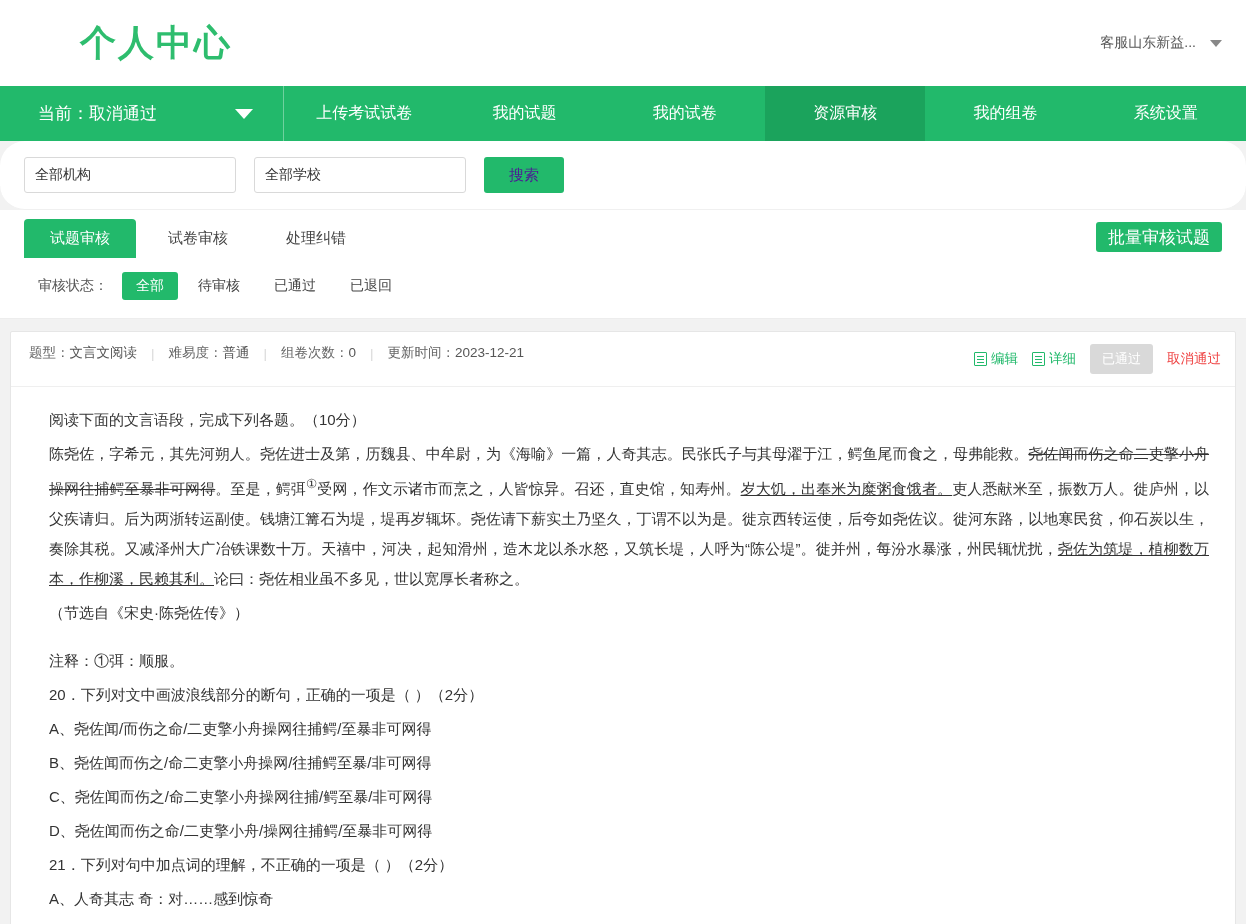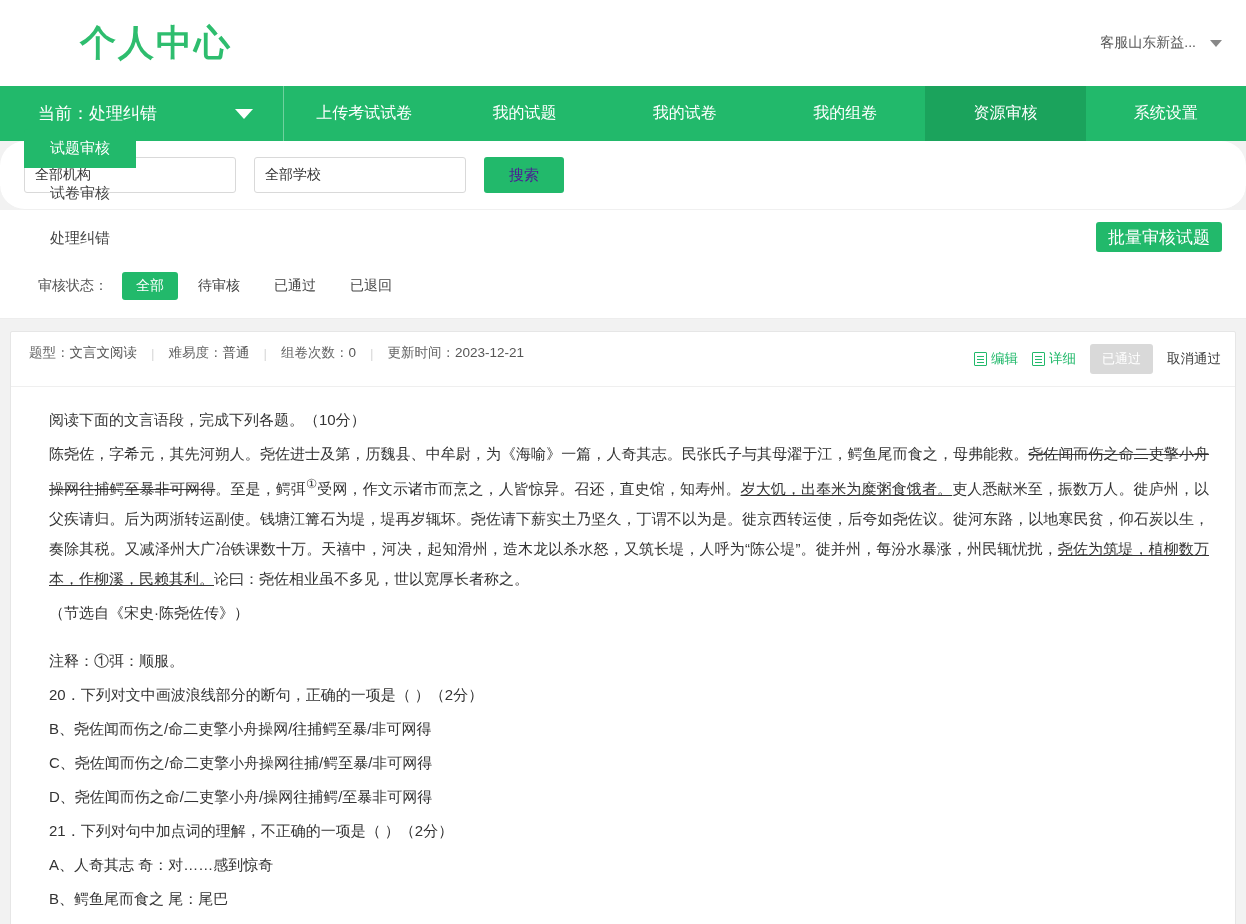--- a/index.html
+++ b/index.html
@@ -126,21 +126,20 @@
     display: flex;
     align-items: flex-end;
     justify-content: space-between;
     height: 48px;
     position: relative;
   }
   .tabs {
     display: flex;
     align-items: flex-end;
     gap: 6px;
-    flex-direction: column;
   }
   .tab {
     padding: 10px 26px;
     font-size: 15px;
     color: #444;
     cursor: pointer;
     border-radius: 4px 4px 0 0;
   }
   .tab.active {
     background: #22b96b;
@@ -236,21 +235,21 @@
     box-shadow: 0 3px 0 #22b96b, 0 6px 0 #22b96b;
   }
   .badge-passed {
     background: #d9d9d9;
     color: #fff;
     border-radius: 3px;
     padding: 6px 12px;
     font-size: 13px;
   }
   .act-cancel {
-    color: #404040;
+    color: #ef4444;
     cursor: pointer;
   }
 
   
   .qbody {
     padding: 18px 26px 26px 38px;
     font-size: 15px;
     line-height: 30px;
     color: #333;
   }
@@ -268,38 +267,38 @@
 <div class="header">
   <div class="logo-title">个人中心</div>
   <div class="account">
     <span>客服山东新益...</span>
     <span class="caret-down"></span>
   </div>
 </div>
 
 <div class="navbar">
   <div class="nav-current">
-    <span>当前：处理纠错</span>
+    <span>当前：取消通过</span>
     <span class="caret"></span>
   </div>
   <div class="nav-items">
     <div class="nav-item">
         <span>上传考试试卷</span>
       </div>
     <div class="nav-item">
         <span>我的试题</span>
       </div>
     <div class="nav-item">
         <span>我的试卷</span>
-      </div>
-    <div class="nav-item">
-        <span>我的组卷</span>
       </div>
     <div class="nav-item active">
         <span>资源审核</span>
+      </div>
+    <div class="nav-item">
+        <span>我的组卷</span>
       </div>
     <div class="nav-item">
         <span>系统设置</span>
       </div>
   </div>
 </div>
 
 <div class="searchbar">
   <div class="select-box">
     <span>全部机构</span>
@@ -360,20 +359,21 @@
     </div>
   </div>
 
   <div class="qbody">
     <p>阅读下面的文言语段，完成下列各题。（10分）</p>
     <p class="para-main"><span>陈尧佐，字希元，其先河朔人。尧佐进士及第，历魏县、中牟尉，为《海喻》一篇，人奇其志。民张氏子与其母濯于江，鳄鱼尾而食之，母弗能救。</span><span class="strike">尧佐闻而伤之命二吏擎小舟操网往捕鳄至暴非可网得</span><span>。至是，鳄弭</span><sup>①</sup><span>受网，作文示诸市而烹之，人皆惊异。召还，直史馆，知寿州。</span><span class="uline">岁大饥，出奉米为糜粥食饿者。</span><span>吏人悉献米至，振数万人。徙庐州，以父疾请归。后为两浙转运副使。钱塘江篝石为堤，堤再岁辄坏。尧佐请下薪实土乃坚久，丁谓不以为是。徙京西转运使，后夸如尧佐议。徙河东路，以地寒民贫，仰石炭以生，奏除其税。又减泽州大广冶铁课数十万。天禧中，河决，起知滑州，造木龙以杀水怒，又筑长堤，人呼为“陈公堤”。徙并州，每汾水暴涨，州民辄忧扰，</span><span class="uline">尧佐为筑堤，植柳数万本，作柳溪，民赖其利。</span><span>论曰：尧佐相业虽不多见，世以宽厚长者称之。</span></p>
     <p class="source-line">（节选自《宋史·陈尧佐传》）</p>
     <div class="gap"></div>
     <p>注释：①弭：顺服。</p>
     <p>20．下列对文中画波浪线部分的断句，正确的一项是（  ）（2分）</p>
+    <p class="opt">A、尧佐闻/而伤之命/二吏擎小舟操网往捕鳄/至暴非可网得</p>
     <p class="opt">B、尧佐闻而伤之/命二吏擎小舟操网/往捕鳄至暴/非可网得</p>
     <p class="opt">C、尧佐闻而伤之/命二吏擎小舟操网往捕/鳄至暴/非可网得</p>
     <p class="opt">D、尧佐闻而伤之命/二吏擎小舟/操网往捕鳄/至暴非可网得</p>
     <p>21．下列对句中加点词的理解，不正确的一项是（  ）（2分）</p>
     <p class="opt">A、人奇其志  奇：对……感到惊奇</p>
     <p class="opt">B、鳄鱼尾而食之  尾：尾巴</p>
 
   </div>
 </div>
 

